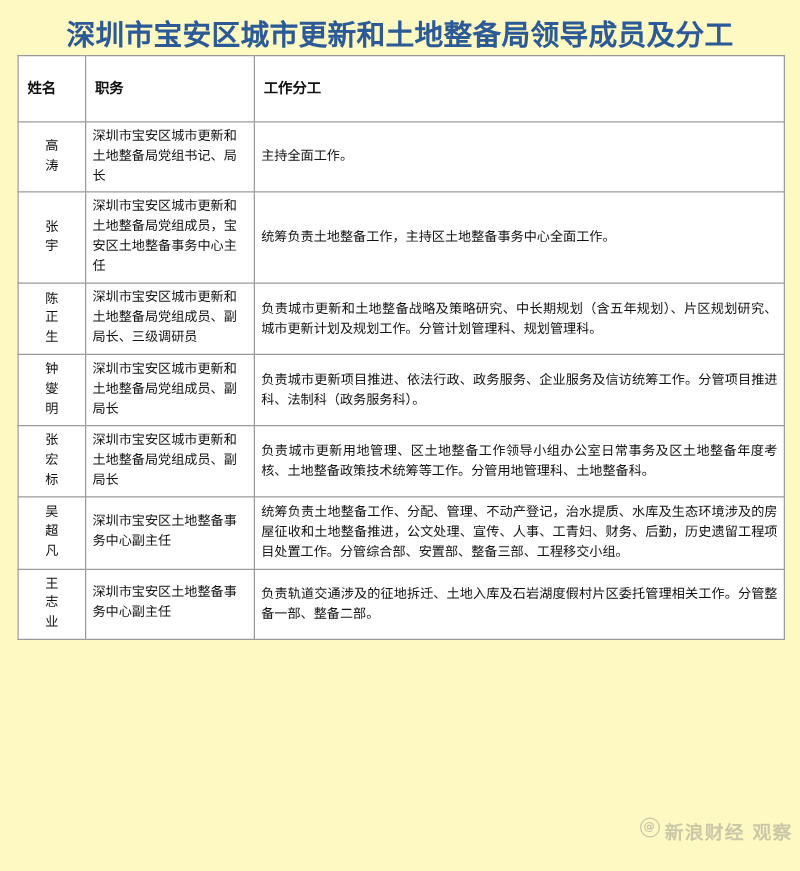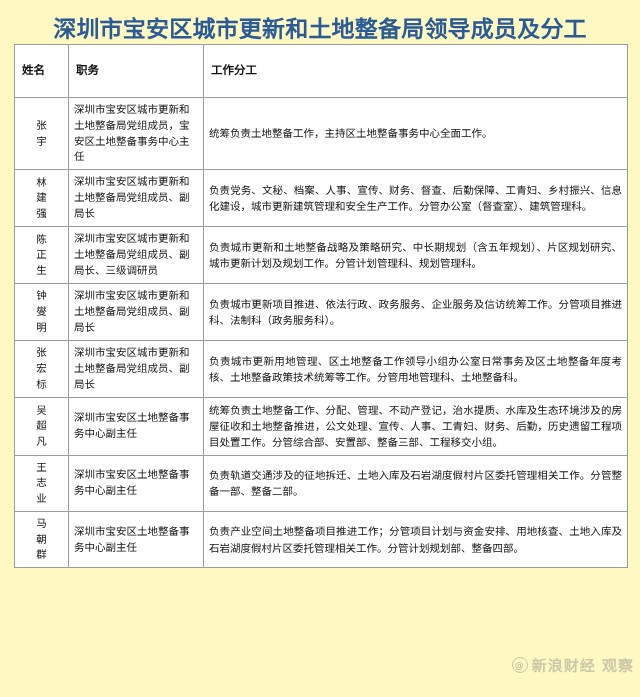--- a/index.html
+++ b/index.html
@@ -122,21 +122,21 @@
     position: absolute;
     right: 6px;
     bottom: 22px;
     font-size: 15px;
     font-weight: bold;
     color: rgba(120, 120, 120, 0.38);
     letter-spacing: 1px;
     pointer-events: none;
     white-space: nowrap;
     display: flex;
-    align-items: center;
+    align-items: flex-start;
     gap: 2px;
   }
   .watermark .wm-badge {
     display: inline-block;
     width: 14px;
     height: 14px;
     border-radius: 50%;
     border: 1.5px solid rgba(120,120,120,0.40);
     position: relative;
     margin-right: 2px;
@@ -164,67 +164,67 @@
     <table class="leaders">
       <thead>
         <tr>
           <th class="col-name">姓名</th>
           <th class="col-post">职务</th>
           <th class="col-duty">工作分工</th>
         </tr>
       </thead>
       <tbody>
 
+        <tr>
+          <td class="col-name"><span class="vname">高涛</span></td>
+          <td class="col-post">
+              <span class="post-txt">深圳市宝安区城市更新和土地整备局党组书记、局长</span>
+            </td>
+          <td class="col-duty">
+              <span class="duty-txt">主持全面工作。</span>
+            </td>
+        </tr>
 
         <tr>
           <td class="col-name"><span class="vname">张宇</span></td>
           <td class="col-post">
               <span class="post-txt">深圳市宝安区城市更新和土地整备局党组成员，宝安区土地整备事务中心主任</span>
             </td>
           <td class="col-duty">
               <span class="duty-txt">统筹负责土地整备工作，主持区土地整备事务中心全面工作。</span>
             </td>
         </tr>
 
-        <tr>
-          <td class="col-name"><span class="vname">林建强</span></td>
+
+        <tr>
+          <td class="col-name"><span class="vname">陈正生</span></td>
+          <td class="col-post">
+              <span class="post-txt">深圳市宝安区城市更新和土地整备局党组成员、副局长、三级调研员</span>
+            </td>
+          <td class="col-duty">
+              <span class="duty-txt">负责城市更新和土地整备战略及策略研究、中长期规划（含五年规划）、片区规划研究、城市更新计划及规划工作。分管计划管理科、规划管理科。</span>
+            </td>
+        </tr>
+
+        <tr>
+          <td class="col-name"><span class="vname">钟燮明</span></td>
           <td class="col-post">
               <span class="post-txt">深圳市宝安区城市更新和土地整备局党组成员、副局长</span>
             </td>
           <td class="col-duty">
-              <span class="duty-txt">负责党务、文秘、档案、人事、宣传、财务、督查、后勤保障、工青妇、乡村振兴、信息化建设，城市更新建筑管理和安全生产工作。分管办公室（督查室）、建筑管理科。</span>
-            </td>
-        </tr>
-
-        <tr>
-          <td class="col-name"><span class="vname">陈正生</span></td>
-          <td class="col-post">
-              <span class="post-txt">深圳市宝安区城市更新和土地整备局党组成员、副局长、三级调研员</span>
-            </td>
-          <td class="col-duty">
-              <span class="duty-txt">负责城市更新和土地整备战略及策略研究、中长期规划（含五年规划）、片区规划研究、城市更新计划及规划工作。分管计划管理科、规划管理科。</span>
-            </td>
-        </tr>
-
-        <tr>
-          <td class="col-name"><span class="vname">钟燮明</span></td>
+              <span class="duty-txt">负责城市更新项目推进、依法行政、政务服务、企业服务及信访统筹工作。分管项目推进科、法制科（政务服务科）。</span>
+            </td>
+        </tr>
+
+        <tr>
+          <td class="col-name"><span class="vname">张宏标</span></td>
           <td class="col-post">
               <span class="post-txt">深圳市宝安区城市更新和土地整备局党组成员、副局长</span>
             </td>
           <td class="col-duty">
-              <span class="duty-txt">负责城市更新项目推进、依法行政、政务服务、企业服务及信访统筹工作。分管项目推进科、法制科（政务服务科）。</span>
-            </td>
-        </tr>
-
-        <tr>
-          <td class="col-name"><span class="vname">张宏标</span></td>
-          <td class="col-post">
-              <span class="post-txt">深圳市宝安区城市更新和土地整备局党组成员、副局长</span>
-            </td>
-          <td class="col-duty">
               <span class="duty-txt">负责城市更新用地管理、区土地整备工作领导小组办公室日常事务及区土地整备年度考核、土地整备政策技术统筹等工作。分管用地管理科、土地整备科。</span>
             </td>
         </tr>
 
         <tr>
           <td class="col-name"><span class="vname">吴超凡</span></td>
           <td class="col-post">
               <span class="post-txt">深圳市宝安区土地整备事务中心副主任</span>
             </td>
           <td class="col-duty">
@@ -235,29 +235,20 @@
         <tr>
           <td class="col-name"><span class="vname">王志业</span></td>
           <td class="col-post">
               <span class="post-txt">深圳市宝安区土地整备事务中心副主任</span>
             </td>
           <td class="col-duty">
               <span class="duty-txt">负责轨道交通涉及的征地拆迁、土地入库及石岩湖度假村片区委托管理相关工作。分管整备一部、整备二部。</span>
             </td>
         </tr>
 
-        <tr>
-          <td class="col-name"><span class="vname">马朝群</span></td>
-          <td class="col-post">
-              <span class="post-txt">深圳市宝安区土地整备事务中心副主任</span>
-            </td>
-          <td class="col-duty">
-              <span class="duty-txt">负责产业空间土地整备项目推进工作；分管项目计划与资金安排、用地核查、土地入库及石岩湖度假村片区委托管理相关工作。分管计划规划部、整备四部。</span>
-            </td>
-        </tr>
 
       </tbody>
     </table>
   </div>
 
   <div class="watermark">
     <span class="wm-badge"></span>
     <span>新浪财经 观察</span>
   </div>
 

